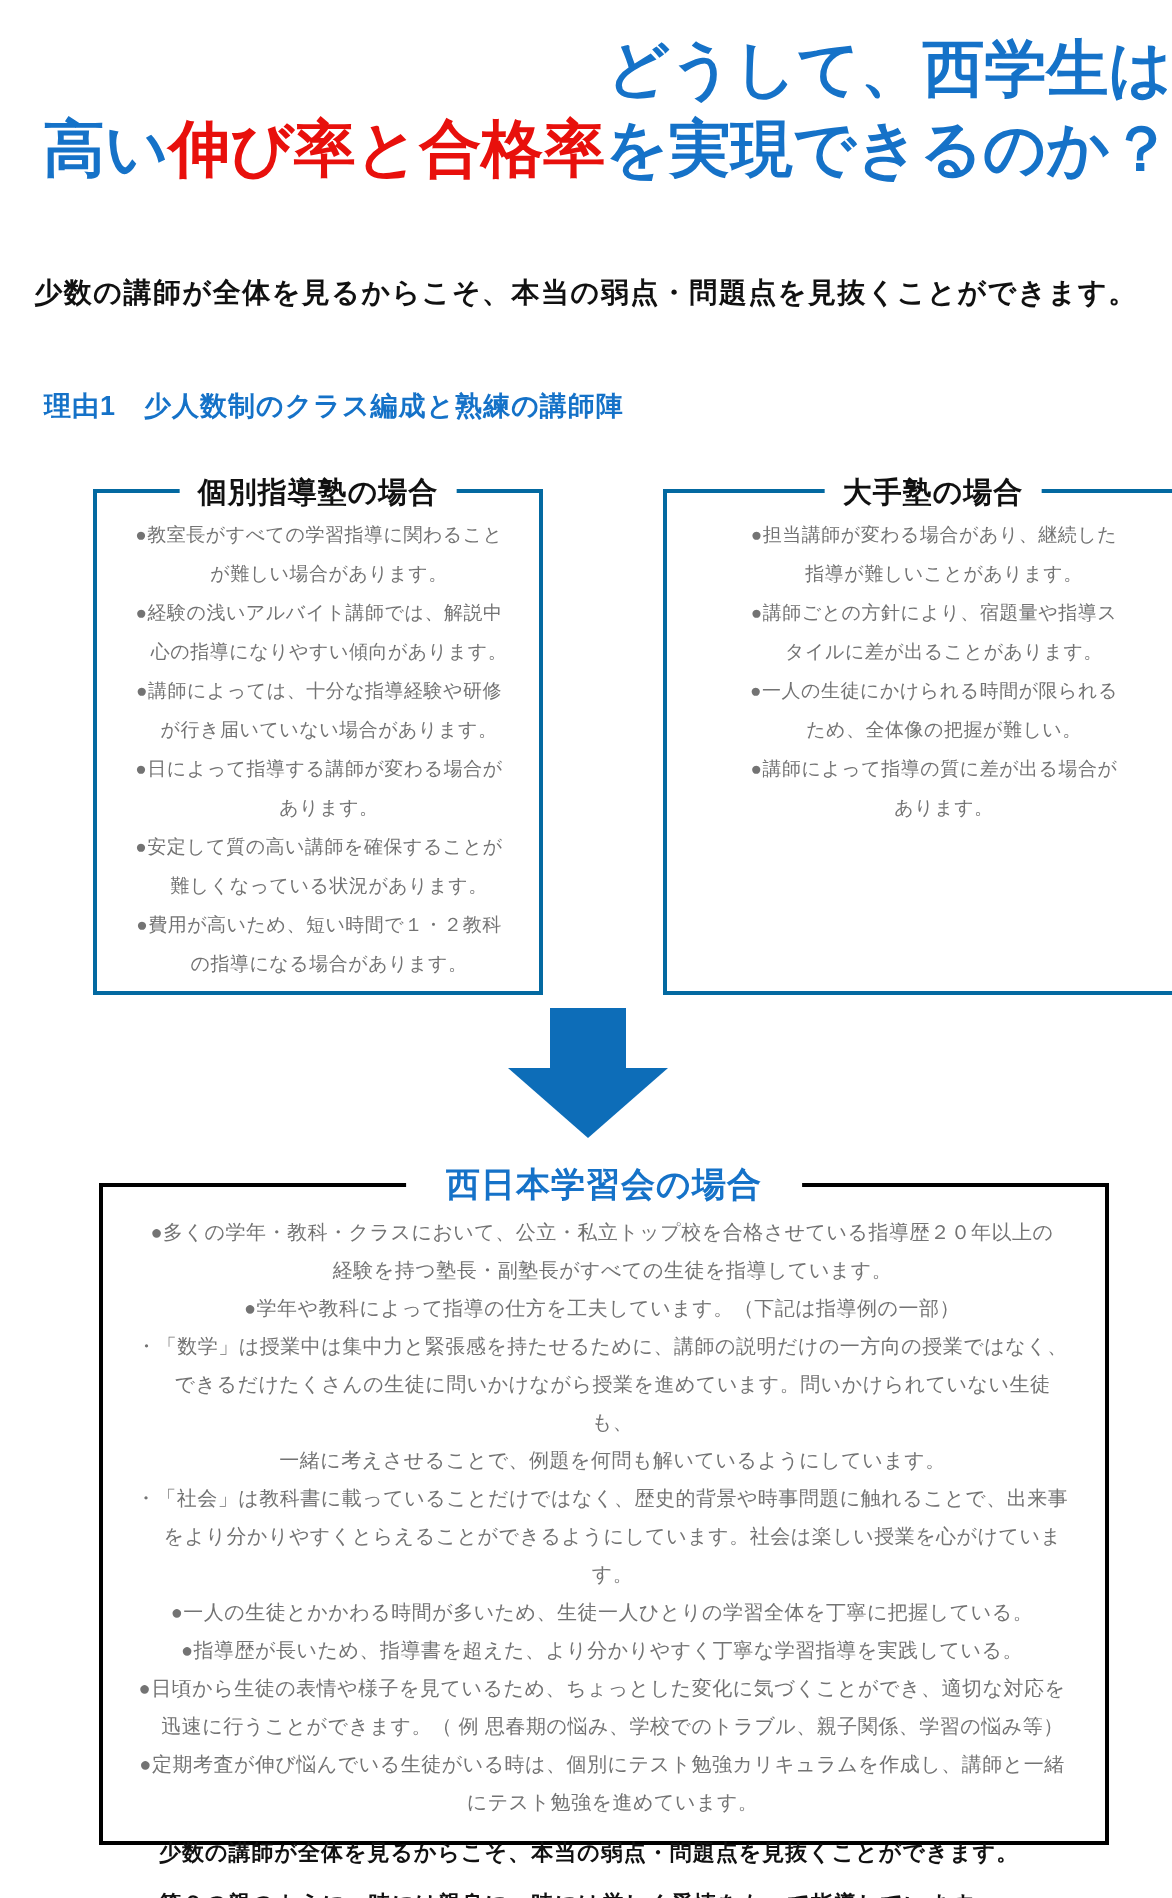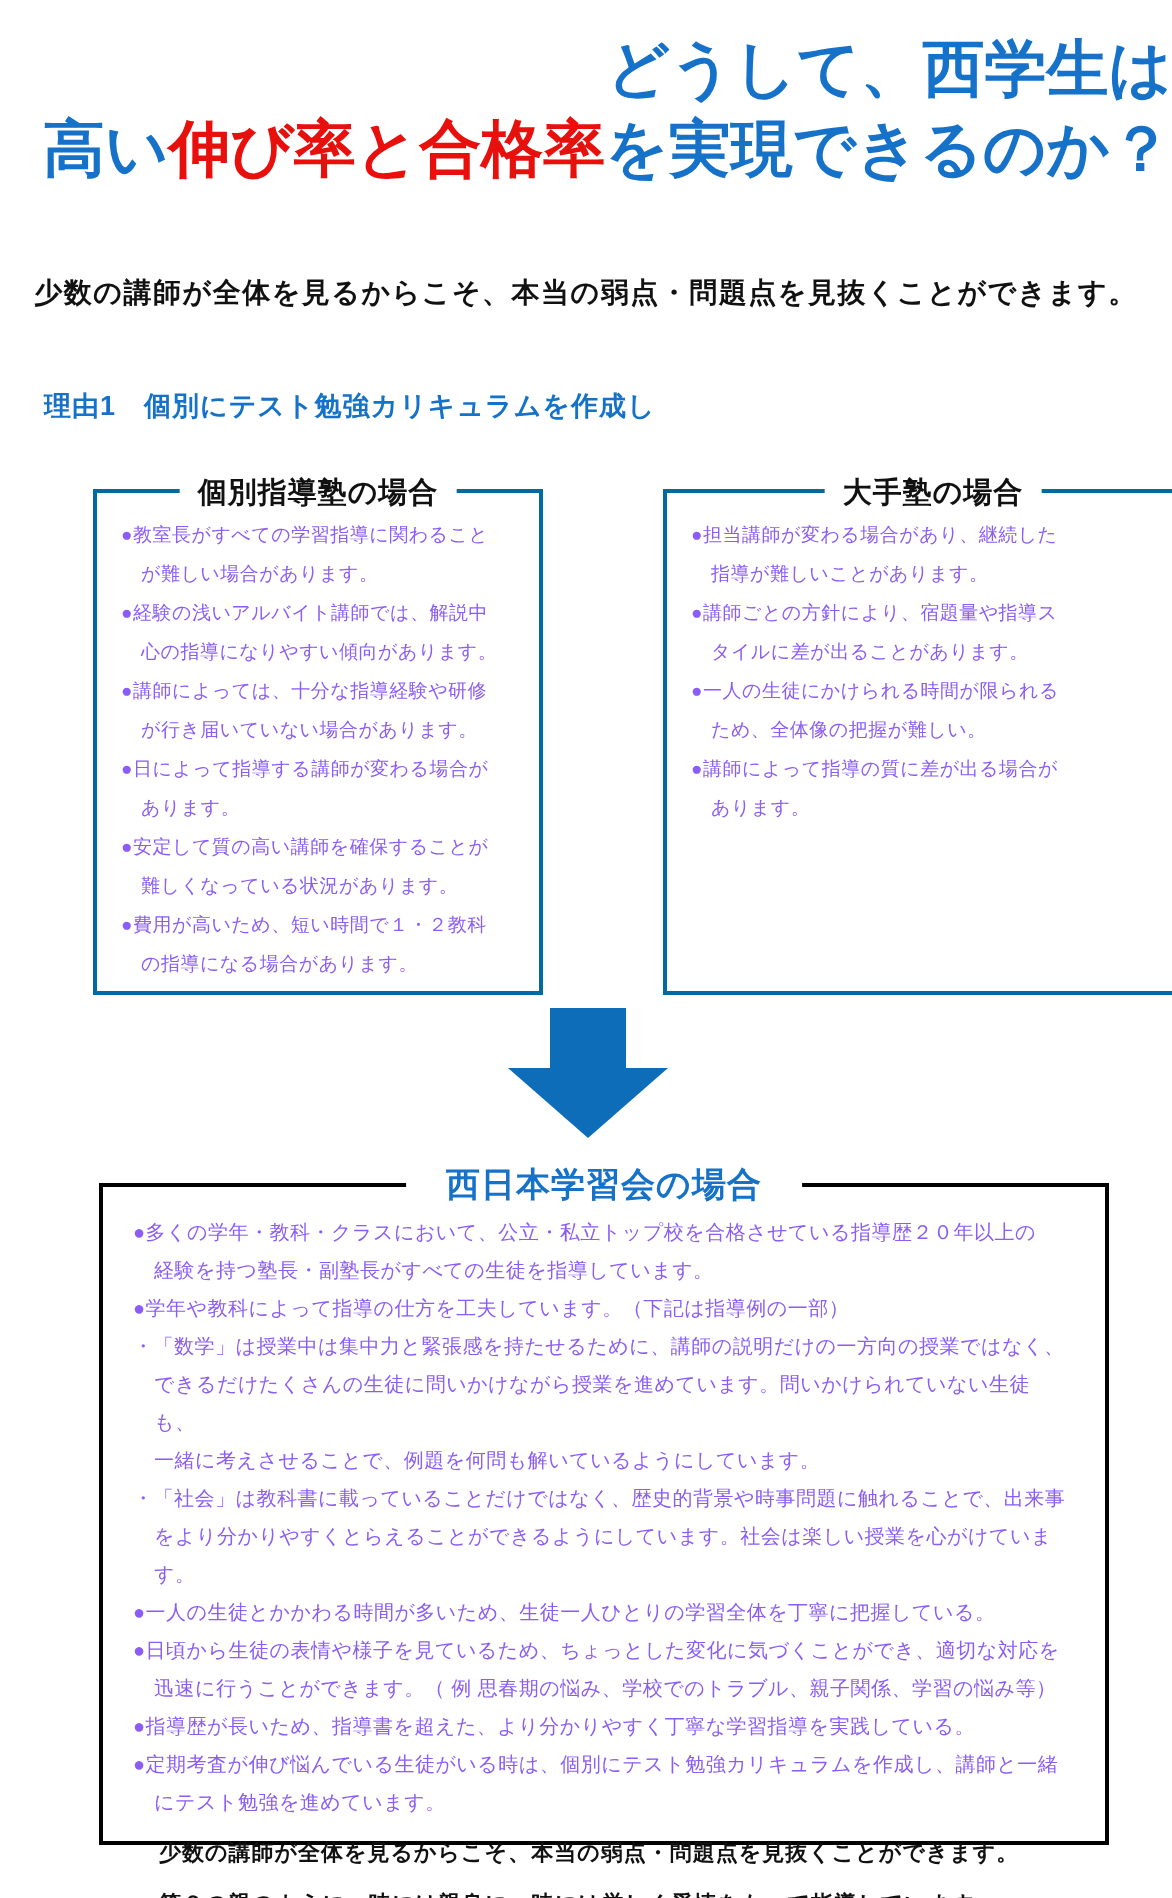--- a/index.html
+++ b/index.html
@@ -36,24 +36,25 @@
   .cmp-box.left  { left:93px;  width:450px; }
   .cmp-box.right { left:663px; width:540px; }
   .box-title {
     position:absolute; top:-22px; left:50%; transform:translateX(-50%);
     background:#fff; padding:0 18px; white-space:nowrap;
     font-weight:bold; font-size:29px; line-height:42px; color:#111;
     letter-spacing:1px;
   }
   .box-body { padding:22px 22px 0 24px; }
   .bullet-item {
-    font-size:19px; line-height:39px; color:#8b5cf6;
+    font-size:19px; line-height:39px; color:#737373;
     white-space:pre-line;
     padding-left:1.05em; text-indent:-1.05em;
     letter-spacing:0.5px;
+    text-align:center;
   }
   
   .down-arrow { position:absolute; top:1008px; left:508px; width:160px; height:130px; }
   .down-arrow .stem {
     position:absolute; left:42px; top:0; width:76px; height:60px;
     background:var(--arrow);
   }
   .down-arrow .head {
     position:absolute; left:0; top:60px; width:0; height:0;
     border-left:80px solid transparent; border-right:80px solid transparent;
@@ -81,21 +82,21 @@
 <body>
 
 <div class="page" style="--blue: #1572c8; --red: #e8100c; --arrow: #0d6db8;">
 
   <div class="title-line title-line-1">どうして、西学生は</div>
 
   <div class="title-line title-line-2"><span>高い</span><span class="title-red">伸び率と合格率</span><span>を実現できるのか？</span></div>
 
   <div class="subtitle">少数の講師が全体を見るからこそ、本当の弱点・問題点を見抜くことができます。</div>
 
-  <div class="reason-heading">理由1　個別にテスト勉強カリキュラムを作成し</div>
+  <div class="reason-heading">理由1　少人数制のクラス編成と熟練の講師陣</div>
 
   <div class="cmp-box left">
     <div class="box-title">個別指導塾の場合</div>
     <div class="box-body">
       <div class="bullet-item">●教室長がすべての学習指導に関わること
 が難しい場合があります。</div>
       <div class="bullet-item">●経験の浅いアルバイト講師では、解説中
 心の指導になりやすい傾向があります。</div>
       <div class="bullet-item">●講師によっては、十分な指導経験や研修
 が行き届いていない場合があります。</div>
@@ -132,23 +133,23 @@
     <div class="nishi-body">
       <div class="bullet-item">●多くの学年・教科・クラスにおいて、公立・私立トップ校を合格させている指導歴２０年以上の
 経験を持つ塾長・副塾長がすべての生徒を指導しています。</div>
       <div class="bullet-item">●学年や教科によって指導の仕方を工夫しています。（下記は指導例の一部）</div>
       <div class="bullet-item">・「数学」は授業中は集中力と緊張感を持たせるために、講師の説明だけの一方向の授業ではなく、
 できるだけたくさんの生徒に問いかけながら授業を進めています。問いかけられていない生徒も、
 一緒に考えさせることで、例題を何問も解いているようにしています。</div>
       <div class="bullet-item">・「社会」は教科書に載っていることだけではなく、歴史的背景や時事問題に触れることで、出来事
 をより分かりやすくとらえることができるようにしています。社会は楽しい授業を心がけています。</div>
       <div class="bullet-item">●一人の生徒とかかわる時間が多いため、生徒一人ひとりの学習全体を丁寧に把握している。</div>
+      <div class="bullet-item">●指導歴が長いため、指導書を超えた、より分かりやすく丁寧な学習指導を実践している。</div>
       <div class="bullet-item">●日頃から生徒の表情や様子を見ているため、ちょっとした変化に気づくことができ、適切な対応を
 迅速に行うことができます。（ 例 思春期の悩み、学校でのトラブル、親子関係、学習の悩み等）</div>
-      <div class="bullet-item">●指導歴が長いため、指導書を超えた、より分かりやすく丁寧な学習指導を実践している。</div>
       <div class="bullet-item">●定期考査が伸び悩んでいる生徒がいる時は、個別にテスト勉強カリキュラムを作成し、講師と一緒
 にテスト勉強を進めています。</div>
       <div class="closing-line">少数の講師が全体を見るからこそ、本当の弱点・問題点を見抜くことができます。</div>
       <div class="closing-line">第２の親のように、時には親身に、時には厳しく愛情をもって指導しています。</div>
     </div>
   </div>
 
 </div>
 
 </body></html>

